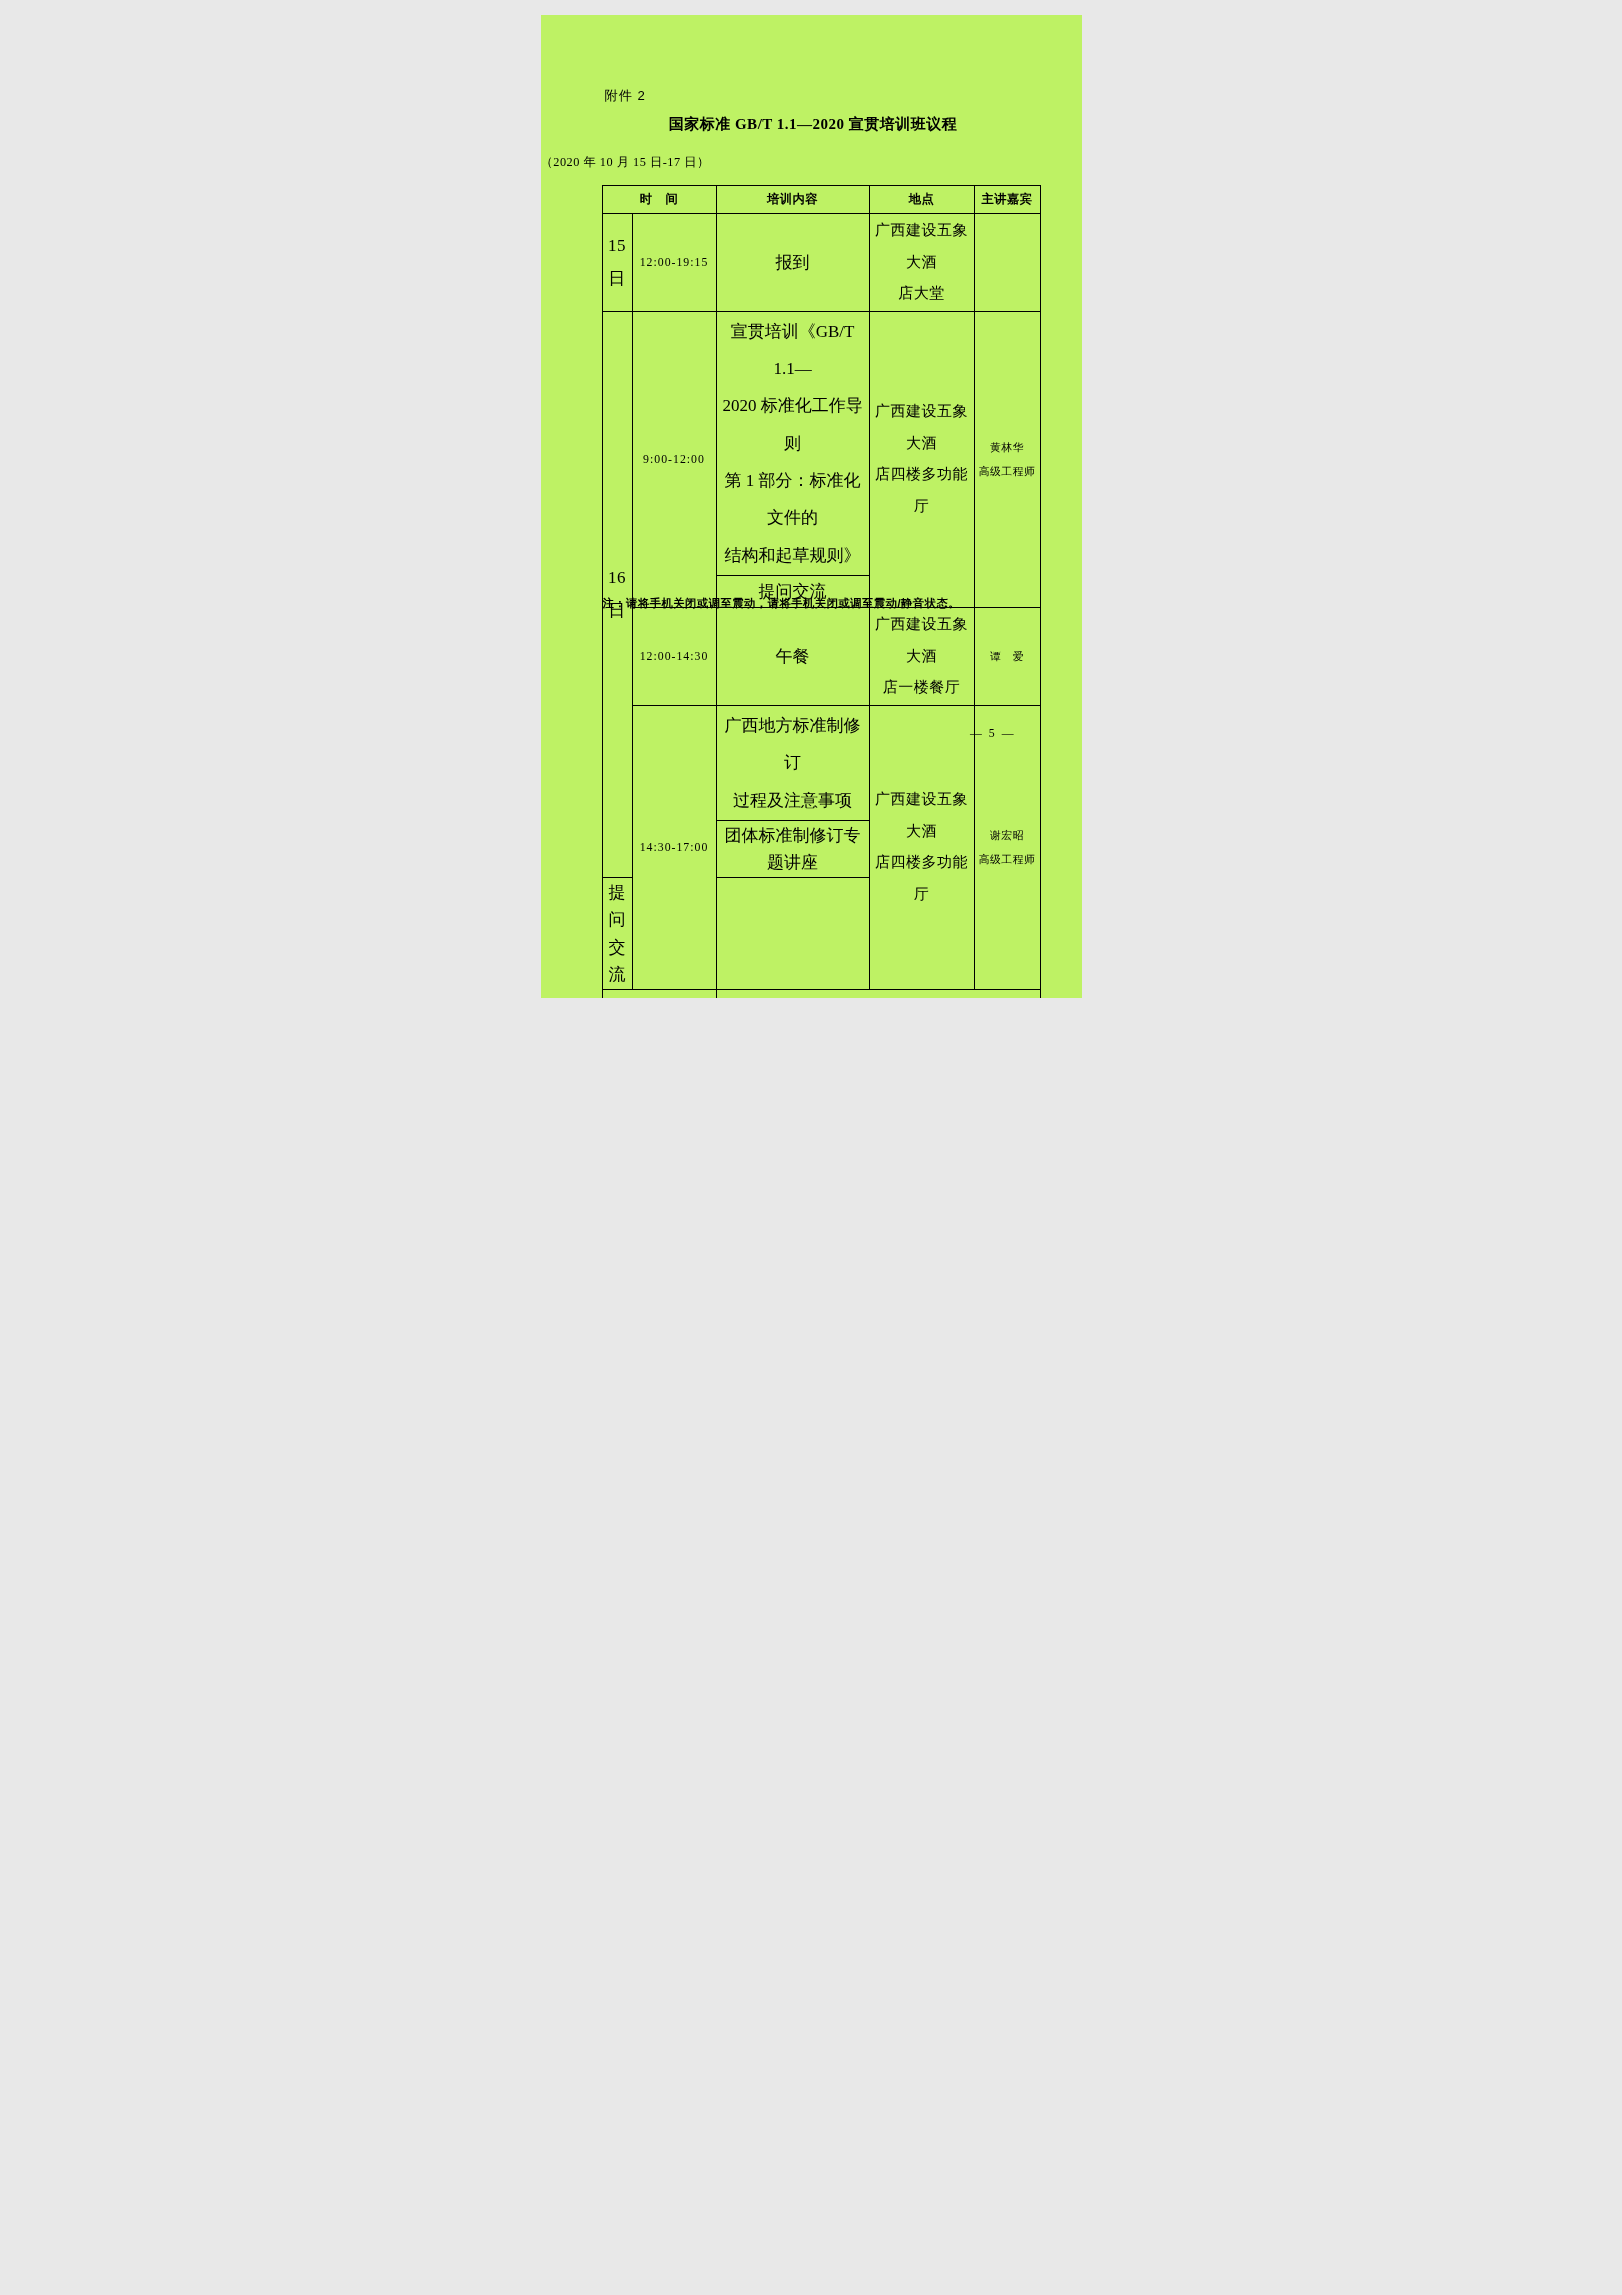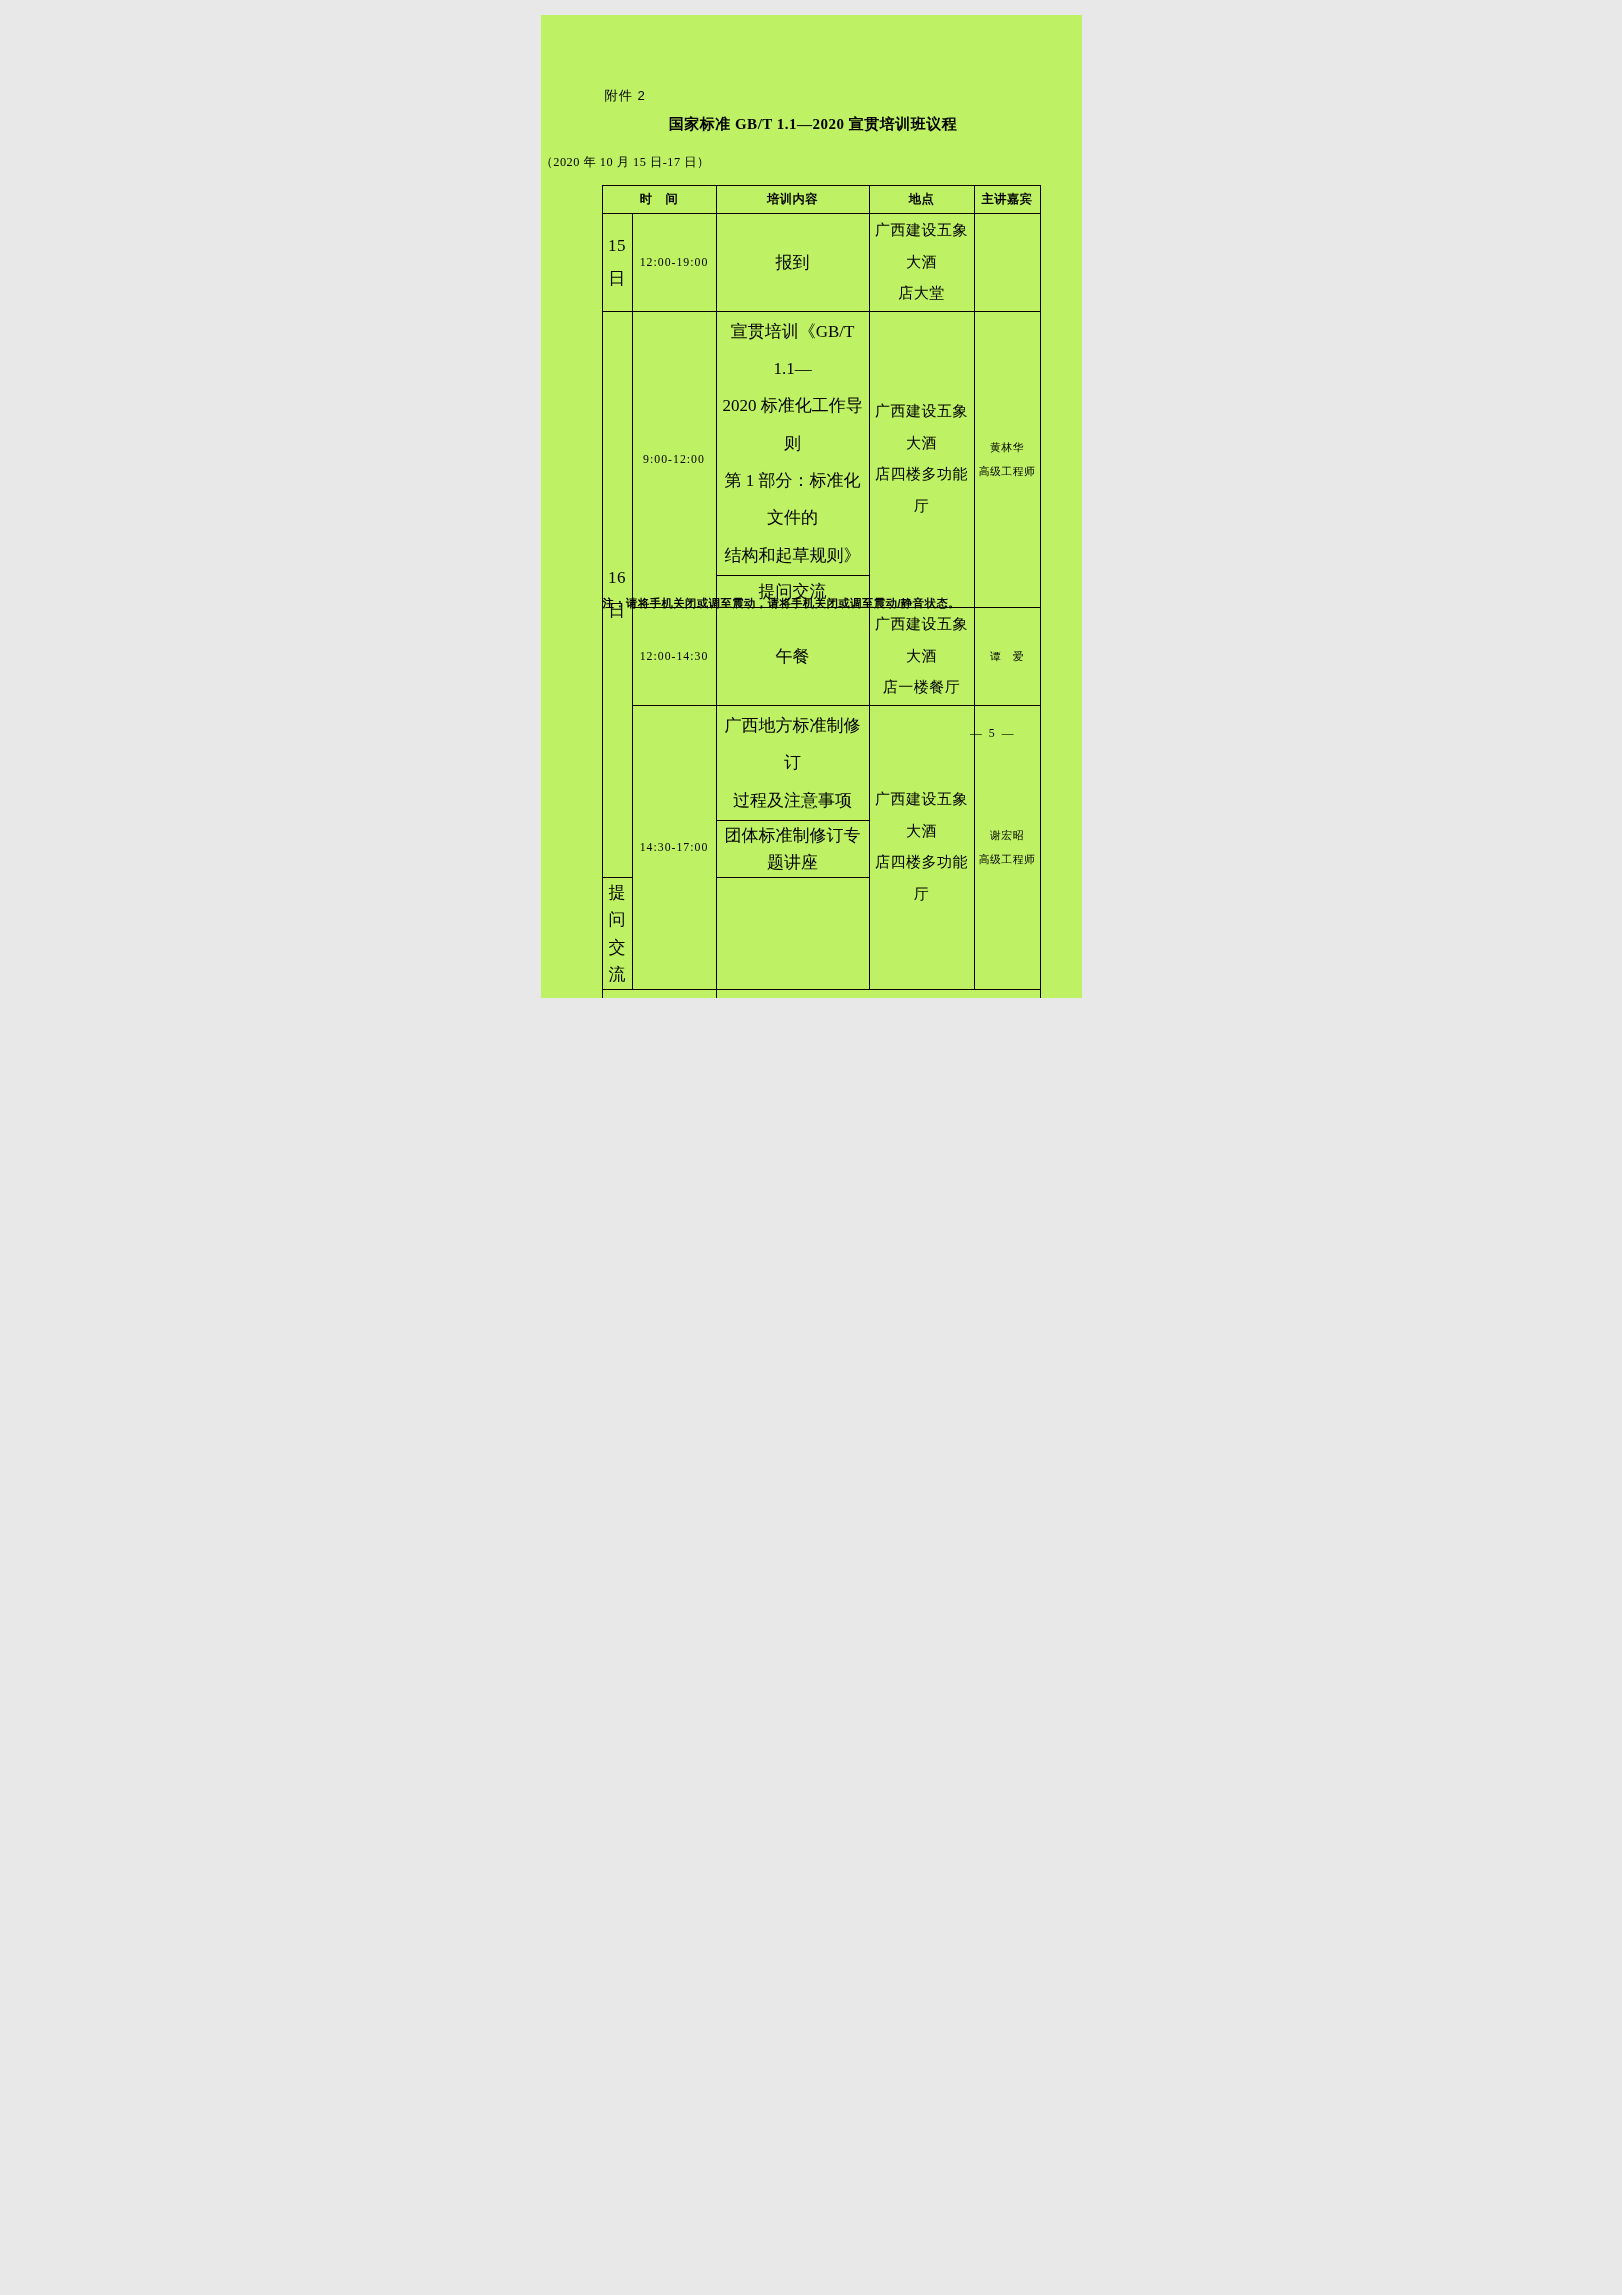--- a/index.html
+++ b/index.html
@@ -143,21 +143,21 @@
       <tr class="r-header">
         <th colspan="2">时　间</th>
         <th>培训内容</th>
         <th>地点</th>
         <th>主讲嘉宾</th>
       </tr>
 
       <tr class="r15">
         <td class="day hb">15
 日</td>
-        <td class="time hb">12:00-19:00</td>
+        <td class="time hb">12:00-19:15</td>
         <td class="hb">报到</td>
         <td class="loc hb">广西建设五象大酒
 店大堂</td>
         <td class="spk hb"></td>
       </tr>
 
       <tr class="r16a">
         <td class="day hb" rowspan="5">16
 日</td>
         <td class="time" rowspan="2">9:00-12:00</td>

